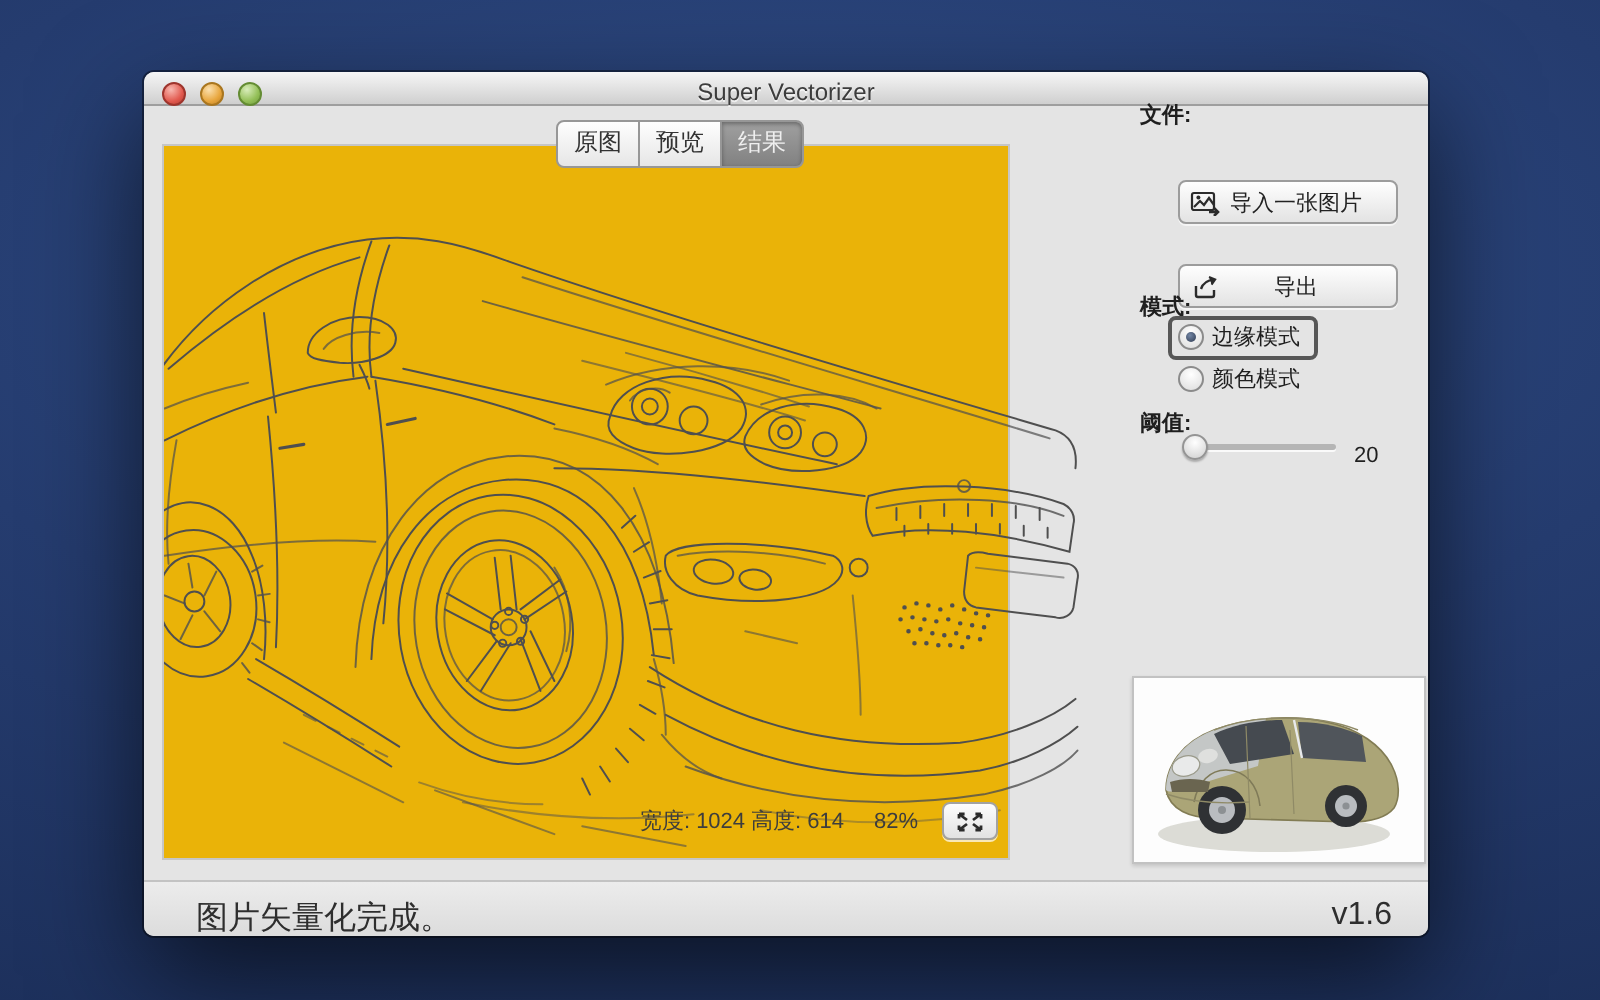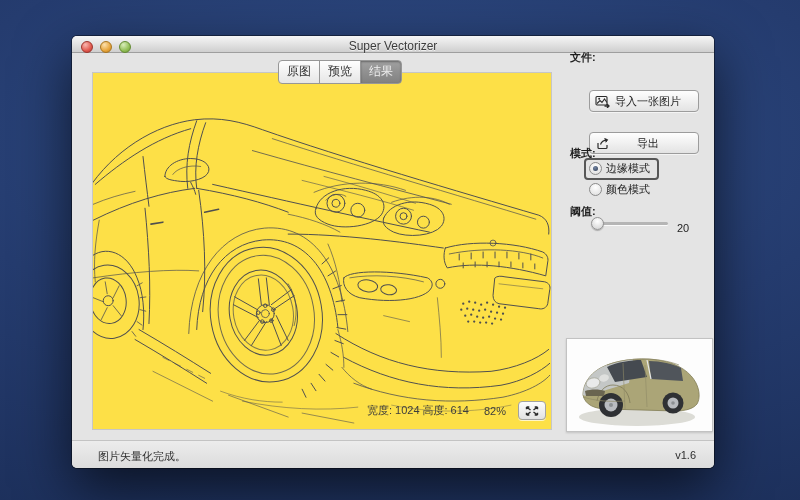--- a/index.html
+++ b/index.html
@@ -27,22 +27,22 @@
   
   .segmented { position:absolute; left:206px; top:24px; display:flex; z-index:5; }
   .seg { padding:2px 8px 3px; font-size:12px; color:#333; cursor:default;
     background:linear-gradient(#fefefe,#e6e6e6); border:1px solid #979797; margin-left:-1px; }
   .seg:first-child { border-radius:4px 0 0 4px; margin-left:0; }
   .seg:last-child  { border-radius:0 4px 4px 0; }
   .seg.selected { background:linear-gradient(#a0a0a0,#818181); color:#efefef;
     box-shadow:inset 0 1px 2px rgba(0,0,0,.35); }
 
   
-  .canvas { position:absolute; left:20px; top:36px; width:460px; height:358px;
-    background:#fde047; border:1px solid #c6c6c6; }
+  .canvas { position:absolute; left:9px; top:36px; width:424px; height:358px;
+    background:#eab308; border:1px solid #c6c6c6; }
   .canvas svg.art { position:absolute; left:0; top:0; }
   .canvas-info { position:absolute; right:5px; bottom:9px; display:flex; align-items:center;
     gap:12px; font-size:11px; color:#3d3d3d; }
   .dims span { margin-right:3px; }
   .fit-btn { width:28px; height:19px; border:1px solid #a2a2a2; border-radius:4px;
     background:linear-gradient(#fdfdfd,#e2e2e2); display:flex; align-items:center;
     justify-content:center; box-shadow:0 1px 0 rgba(255,255,255,.7); }
 
   
   .side-label { position:absolute; font-size:11px; font-weight:bold; color:#1f1f1f; }
@@ -68,21 +68,21 @@
   .thumb { position:absolute; left:-1px; top:-5px; width:13px; height:13px; border-radius:50%;
     border:1px solid #949494; background:radial-gradient(circle at 50% 30%, #ffffff, #cfcfcf);
     box-shadow:0 1px 1px rgba(0,0,0,.25); }
   .slider .val { font-size:11px; color:#1f1f1f; }
 
   .thumbnail { position:absolute; left:494px; top:302px; width:147px; height:94px;
     background:#fff; border:1px solid #c2c2c2; box-shadow:0 1px 2px rgba(0,0,0,.15); }
 
   .statusbar { position:absolute; left:0; right:0; bottom:0; height:28px;
     border-top:1px solid #c3c3c3; background:linear-gradient(#ececec,#dcdcdc);
-    border-radius:0 0 5px 5px; font-size:11px; color:#2e2e2e; }
+    border-radius:0 0 5px 5px; font-size:16px; color:#2e2e2e; }
   .statusbar .msg { position:absolute; left:26px; top:8px; }
   .statusbar .ver { position:absolute; right:18px; top:8px; }
 </style>
 </head>
 <body>
 
 <div class="desktop">
   <div class="window">
 
     <div class="titlebar">

